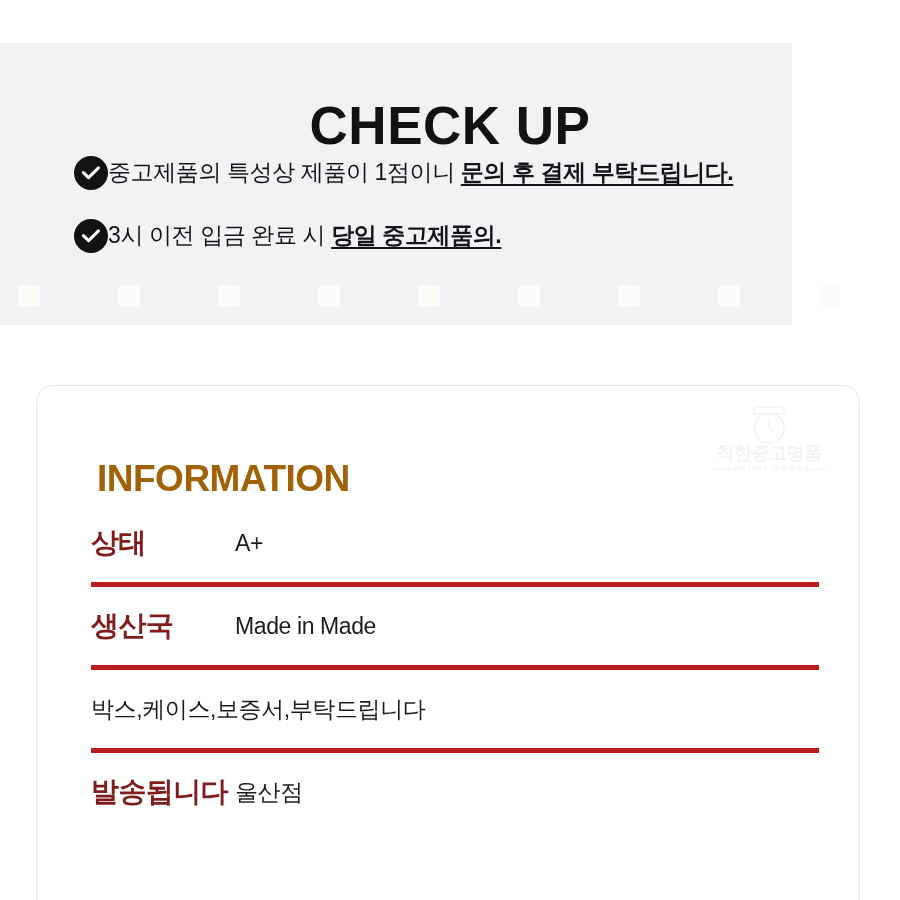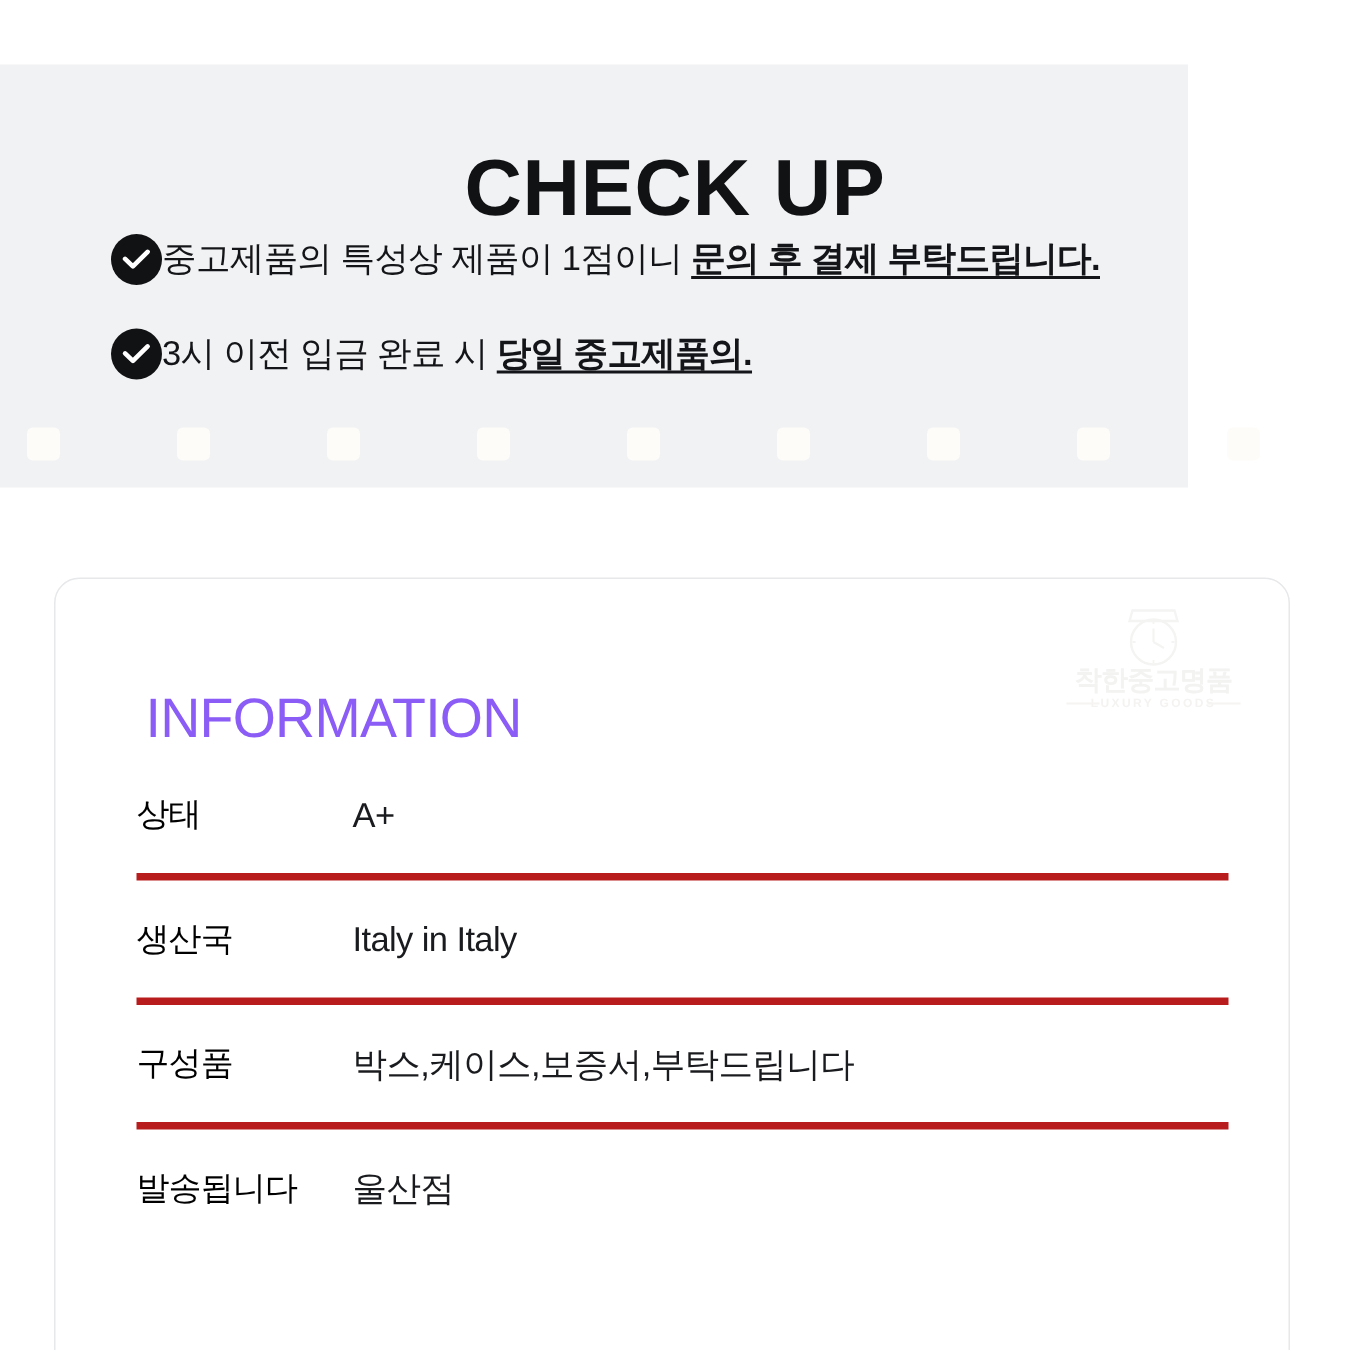--- a/index.html
+++ b/index.html
@@ -129,23 +129,23 @@
     position: absolute;
     left: 60px;
     top: 40px;
     right: 24px;
     height: 60px;
   }
 
   .info-title {
     font-size: 37px;
     line-height: 44px;
-    font-weight: 400;
+    font-weight: 700;
     letter-spacing: -0.5px;
-    color: #8b5cf6;
+    color: #a16207;
   }
 
   
   .wm {
     position: absolute;
     right: 26px;
     top: 22px;
     width: 128px;
     height: 72px;
     opacity: 1;
@@ -186,24 +186,24 @@
     display: flex;
     align-items: center;
     height: 78px;
     border-top: 5px solid #b91c1c;
   }
   .spec-row:first-child {
     border-top: 0;
   }
   .spec-label {
     flex: 0 0 144px;
-    font-size: 22px;
+    font-size: 28px;
     line-height: 30px;
-    font-weight: 400;
-    color: #000000;
+    font-weight: 700;
+    color: #7f1d1d;
     letter-spacing: -0.6px;
   }
   .spec-value {
     flex: 1 1 auto;
     font-size: 23px;
     line-height: 30px;
     font-weight: 400;
     color: #1a1b1e;
     letter-spacing: -0.4px;
   }
@@ -284,26 +284,25 @@
 
     <div class="spec-table">
 
       <div class="spec-row">
         <div class="spec-label">상태</div>
         <div class="spec-value">A+</div>
       </div>
 
       <div class="spec-row">
         <div class="spec-label">생산국</div>
-        <div class="spec-value">Italy in Italy</div>
+        <div class="spec-value">Made in Made</div>
       </div>
 
 
       <div class="spec-row">
-        <div class="spec-label">구성품</div>
         <div class="spec-value">박스,케이스,보증서,부탁드립니다</div>
       </div>
 
       <div class="spec-row">
         <div class="spec-label">발송됩니다</div>
         <div class="spec-value">울산점</div>
       </div>
 
     </div>
   </section>

